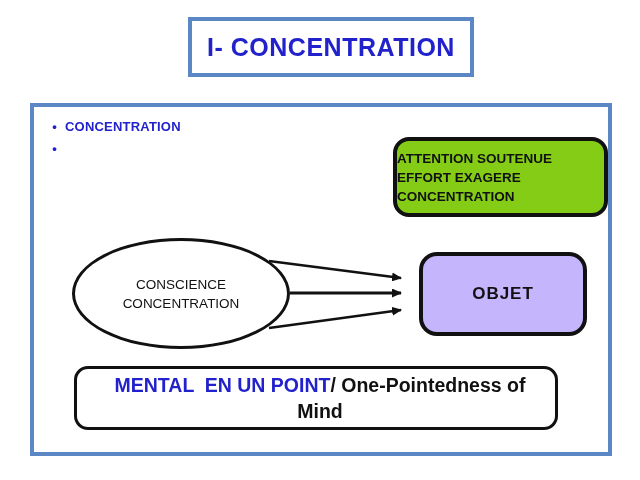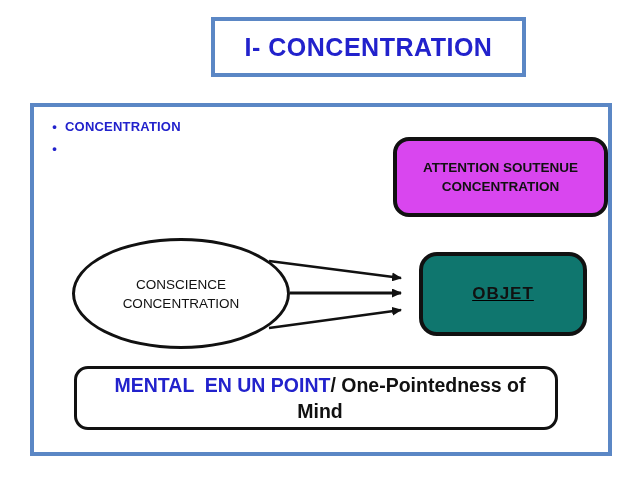--- a/index.html
+++ b/index.html
@@ -9,24 +9,24 @@
     background: #ffffff;
     position: relative;
     overflow: hidden;
   }
   .slide { position: absolute; inset: 0; background: #ffffff; }
 
   
   .title-box {
     position: absolute;
     left: 188px; top: 17px;
-    width: 315px; height: 60px;
+    width: 286px; height: 60px;
     border: 4px solid #5b87c5;
     background: #ffffff;
-    display: flex; align-items: center; justify-content: center; margin-left: 23px;
+    display: flex; align-items: center; justify-content: center;
   }
   .title-text {
     color: #2222cc;
     font-size: 25px;
     font-weight: bold;
     letter-spacing: 0.5px;
     white-space: nowrap;
   }
 
   
@@ -56,23 +56,23 @@
   }
   .bullet-text { white-space: nowrap; letter-spacing: 0.2px; }
 
   
   .attention-box {
     position: absolute;
     left: 359px; top: 30px;
     width: 215px; height: 80px;
     border: 4px solid #111111;
     border-radius: 16px;
-    background: #d946ef;
+    background: #84cc16;
     display: flex; flex-direction: column;
-    align-items: center; justify-content: center;
+    justify-content: center;
   }
   .attention-line {
     color: #111111;
     font-weight: bold;
     font-size: 13.5px;
     line-height: 19px;
     white-space: nowrap;
   }
 
   
@@ -101,22 +101,22 @@
     width: 148px; height: 92px;
   }
 
   
   .objet-box {
     position: absolute;
     left: 385px; top: 145px;
     width: 168px; height: 84px;
     border: 4px solid #111111;
     border-radius: 18px;
-    background: #0f766e;
-    display: flex; align-items: center; justify-content: center; text-decoration: underline;
+    background: #c4b5fd;
+    display: flex; align-items: center; justify-content: center;
   }
   .objet-label {
     color: #111111;
     font-weight: bold;
     font-size: 17px;
     letter-spacing: 1px;
     white-space: nowrap;
   }
 
   
@@ -157,20 +157,21 @@
         <span class="bullet-marker">•</span>
         <span class="bullet-text">CONCENTRATION</span>
       </div>
       <div class="bullet-item">
         <span class="bullet-marker">•</span>
       </div>
     </div>
 
     <div class="attention-box">
       <div class="attention-line">ATTENTION SOUTENUE</div>
+      <div class="attention-line">EFFORT EXAGERE</div>
       <div class="attention-line">CONCENTRATION</div>
     </div>
 
     <div class="conscience-ellipse">
       <div class="ellipse-line">CONSCIENCE</div>
       <div class="ellipse-line">CONCENTRATION</div>
     </div>
 
     <svg class="arrows-svg" viewBox="0 0 148 92" xmlns="http://www.w3.org/2000/svg">
       <defs>

